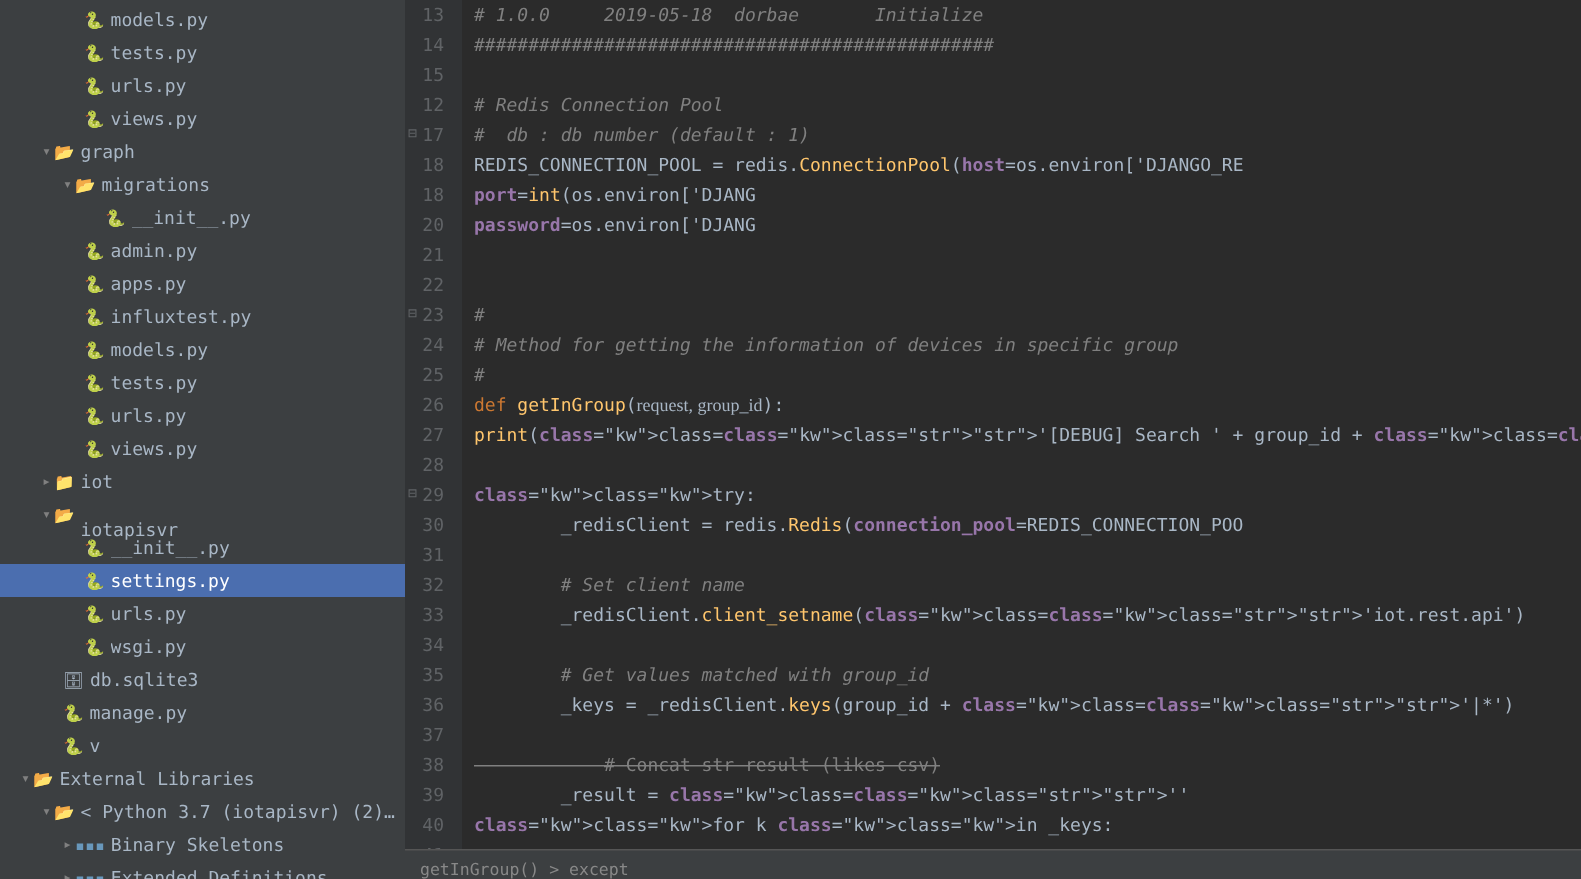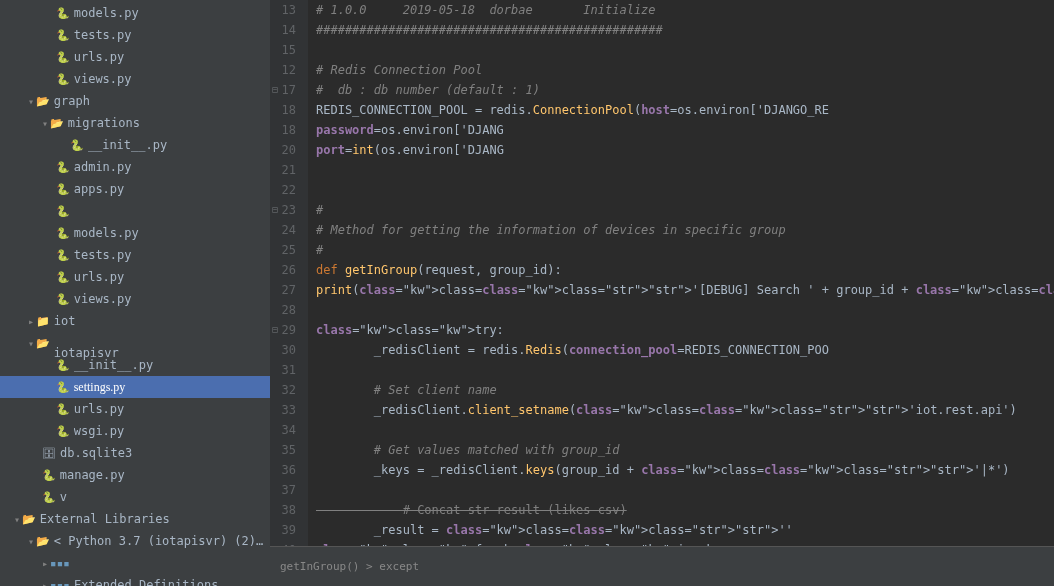--- a/index.html
+++ b/index.html
@@ -103,31 +103,31 @@
       height: 20px;
       display: flex;
       align-items: center;
       white-space: pre;
     }
 
     
     .kw { color: #cc7832; }
     .fn { color: #ffc66d; }
     .cmt { color: #808080; font-style: italic; }
-    .param { color: #a9b7c6; }
+    .param { color: #a9b7c6; font-family: Liberation Serif, serif; }
     .attr { color: #9876aa; font-weight: bold; }
     .strikethrough { text-decoration: line-through; color: #808080; }
 
     
     #statusbar {
-      height: 40px;
+      height: 20px;
       background: #3c3f41;
       border-top: 1px solid #555;
       display: flex;
-      align-items: center;
+      align-items: flex-end;
       padding: 0 10px;
       color: #888;
       font-size: 11px;
     }
   </style>
 </head>
 <body>
 
 <div id="sidebar">
 
@@ -172,20 +172,21 @@
       <span class="label" style="overflow:hidden;text-overflow:ellipsis;">admin.py</span>
     </div>
     <div class="tree-item" style="padding-left: 42px;">
       <span style="display:inline-block;width:12px;margin-right:2px;"></span>
       <span style="color:#cc7832;margin-right:4px;font-size:11px;">🐍</span>
       <span class="label" style="overflow:hidden;text-overflow:ellipsis;">apps.py</span>
     </div>
     <div class="tree-item" style="padding-left: 42px;">
       <span style="display:inline-block;width:12px;margin-right:2px;"></span>
       <span style="color:#cc7832;margin-right:4px;font-size:11px;">🐍</span>
+      <span class="label" style="overflow:hidden;text-overflow:ellipsis;">influxtest.py</span>
     </div>
     <div class="tree-item" style="padding-left: 42px;">
       <span style="display:inline-block;width:12px;margin-right:2px;"></span>
       <span style="color:#cc7832;margin-right:4px;font-size:11px;">🐍</span>
       <span class="label" style="overflow:hidden;text-overflow:ellipsis;">models.py</span>
     </div>
     <div class="tree-item" style="padding-left: 42px;">
       <span style="display:inline-block;width:12px;margin-right:2px;"></span>
       <span style="color:#cc7832;margin-right:4px;font-size:11px;">🐍</span>
       <span class="label" style="overflow:hidden;text-overflow:ellipsis;">tests.py</span>
@@ -211,21 +212,21 @@
       <span class="label" style="overflow:hidden;text-overflow:ellipsis;margin-top:20px;">iotapisvr</span>
     </div>
     <div class="tree-item" style="padding-left: 42px;">
       <span style="display:inline-block;width:12px;margin-right:2px;"></span>
       <span style="color:#cc7832;margin-right:4px;font-size:11px;">🐍</span>
       <span class="label" style="overflow:hidden;text-overflow:ellipsis;">__init__.py</span>
     </div>
     <div class="tree-item selected" style="padding-left: 42px;">
       <span style="display:inline-block;width:12px;margin-right:2px;"></span>
       <span style="color:#cc7832;margin-right:4px;font-size:11px;">🐍</span>
-      <span class="label" style="overflow:hidden;text-overflow:ellipsis;font-family:Liberation Serif, serif;">settings.py</span>
+      <span class="label" style="overflow:hidden;text-overflow:ellipsis;">settings.py</span>
     </div>
     <div class="tree-item" style="padding-left: 42px;">
       <span style="display:inline-block;width:12px;margin-right:2px;"></span>
       <span style="color:#cc7832;margin-right:4px;font-size:11px;">🐍</span>
       <span class="label" style="overflow:hidden;text-overflow:ellipsis;">urls.py</span>
     </div>
     <div class="tree-item" style="padding-left: 42px;">
       <span style="display:inline-block;width:12px;margin-right:2px;"></span>
       <span style="color:#cc7832;margin-right:4px;font-size:11px;">🐍</span>
       <span class="label" style="overflow:hidden;text-overflow:ellipsis;">wsgi.py</span>
@@ -251,20 +252,21 @@
       <span class="label" style="overflow:hidden;text-overflow:ellipsis;">External Libraries</span>
     </div>
     <div class="tree-item" style="padding-left: 28px;">
       <span style="color:#808080;margin-right:2px;font-size:10px;">▾</span>
       <span style="margin-right:4px;font-size:11px;">📂</span>
       <span class="label" style="overflow:hidden;text-overflow:ellipsis;">&lt; Python 3.7 (iotapisvr) (2) &gt; /anaconda3/envs/iotapisvr/bin/pyth</span>
     </div>
     <div class="tree-item" style="padding-left: 42px;">
       <span style="color:#808080;margin-right:2px;font-size:10px;">▸</span>
       <span style="margin-right:4px;font-size:11px;color:#6897bb;">▪▪▪</span>
+      <span class="label" style="overflow:hidden;text-overflow:ellipsis;">Binary Skeletons</span>
     </div>
     <div class="tree-item" style="padding-left: 42px;">
       <span style="color:#808080;margin-right:2px;font-size:10px;">▸</span>
       <span style="margin-right:4px;font-size:11px;color:#6897bb;">▪▪▪</span>
       <span class="label" style="overflow:hidden;text-overflow:ellipsis;">Extended Definitions</span>
     </div>
   </div>
 
 <div id="editor">
   <div class="code-area">
@@ -363,22 +365,22 @@
         </div>
       </div>
     <div class="code-content" id="code-content-col">
 
     <div class="code-line"><span class="cmt"># 1.0.0     2019-05-18  dorbae       Initialize</span></div>
         <div class="code-line"><span class="cmt">################################################</span></div>
         <div class="code-line">&nbsp;</div>
         <div class="code-line"><span class="cmt"># Redis Connection Pool</span></div>
         <div class="code-line"><span class="cmt">#  db : db number (default : 1)</span></div>
         <div class="code-line">REDIS_CONNECTION_POOL = redis.<span class="fn">ConnectionPool</span>(<span class="attr">host</span>=os.environ['DJANGO_RE</div>
+        <div class="code-line">                                              <span class="attr">port</span>=<span class="fn">int</span>(os.environ['DJANG</div>
         <div class="code-line">                                              <span class="attr">password</span>=os.environ['DJANG</div>
-        <div class="code-line">                                              <span class="attr">port</span>=<span class="fn">int</span>(os.environ['DJANG</div>
         <div class="code-line">&nbsp;</div>
         <div class="code-line">&nbsp;</div>
         <div class="code-line"><span class="cmt">#</span></div>
         <div class="code-line"><span class="cmt"># Method for getting the information of devices in specific group</span></div>
         <div class="code-line"><span class="cmt">#</span></div>
         <div class="code-line"><span class="kw">def </span><span class="fn">getInGroup</span>(<span class="param">request, group_id</span>):</div>
         <div class="code-line">    <span class="fn">print</span>(<span <span="" class="attr">class</span>="kw"&gt;class=<span <span="" class="attr">class</span>="kw"&gt;class="str"&gt;"str"&gt;'[DEBUG] Search ' + group_id + <span <span="" class="attr">class</span>="kw"&gt;class=<span <span="" class="attr">class</span>="kw"&gt;class="str"&gt;"str"&gt;'...')</div>
         <div class="code-line">&nbsp;</div>
         <div class="code-line">    <span <span="" class="attr">class</span>="kw"&gt;class="kw"&gt;try:</div>
         <div class="code-line">        _redisClient = redis.<span class="fn">Redis</span>(<span class="attr">connection_pool</span>=REDIS_CONNECTION_POO</div>

